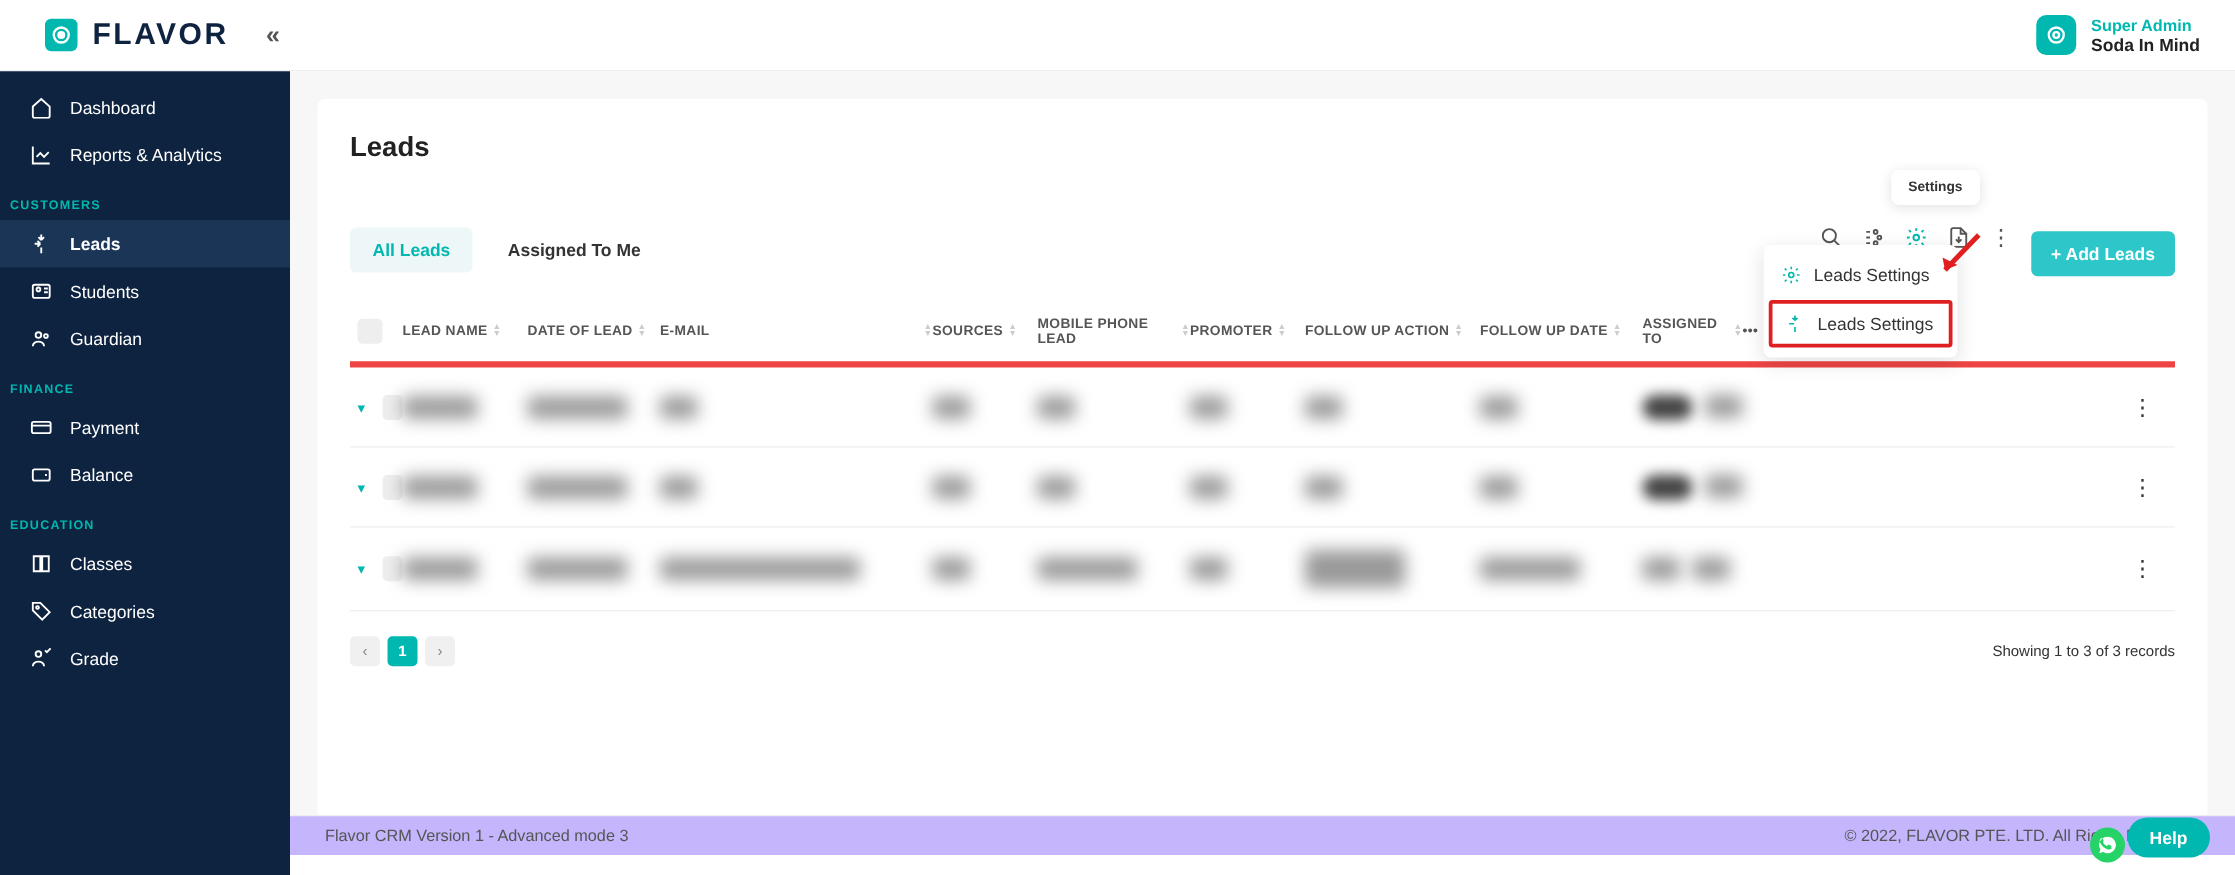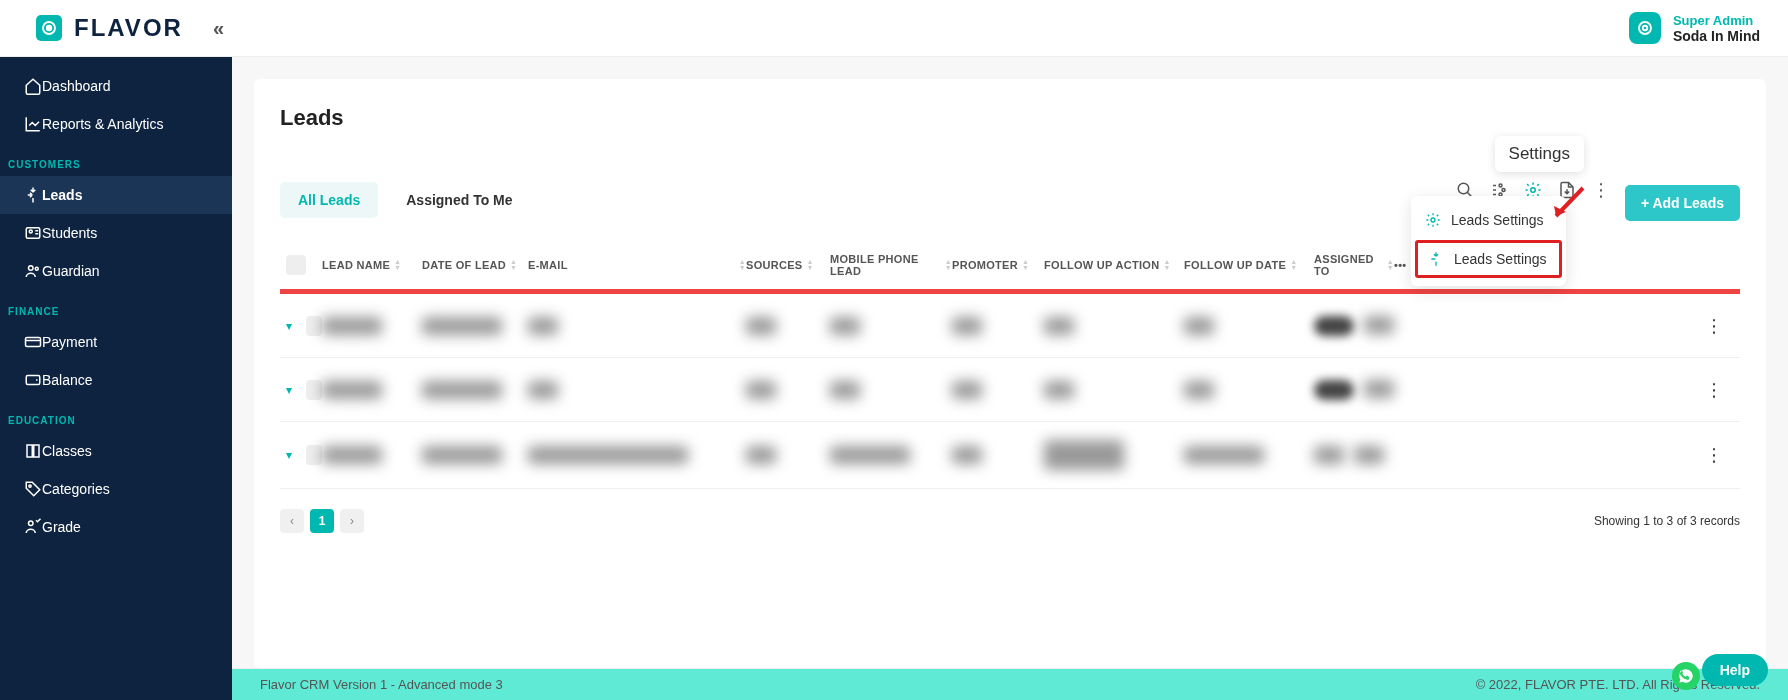--- a/index.html
+++ b/index.html
@@ -13,21 +13,21 @@
 .logo-text { font-size: 24px; font-weight: 800; letter-spacing: 2px; color: #0e2340; }
 .collapse-btn { font-size: 20px; color: #555; margin-left: 18px; cursor: pointer; font-weight: bold; }
 .user-area { display: flex; align-items: center; gap: 12px; justify-content: center; }
 .user-badge { width: 32px; height: 32px; background: #00b8b0; border-radius: 8px; display: flex; align-items: center; justify-content: center; }
 .user-info { text-align: left; }
 .user-role { color: #00b8b0; font-size: 13px; font-weight: 600; }
 .user-name { font-size: 14px; font-weight: 600; color: #222; }
 
 
 .sidebar { position: absolute; top: 57px; left: 0; width: 232px; bottom: 0; background: #0e2340; color: #fff; padding: 10px 0; overflow-y: auto; }
-.side-item { display: flex; align-items: center; padding: 10px 24px; font-size: 14px; cursor: pointer; }
+.side-item { display: flex; align-items: center; gap: 14px; padding: 10px 24px; font-size: 14px; cursor: pointer; }
 .side-item.active { background: #1a3556; color: #fff; font-weight: 600; }
 .side-item .icon { width: 18px; height: 18px; display: flex; align-items: center; justify-content: center; flex-shrink: 0; }
 .side-header { padding: 16px 8px 6px; font-size: 10px; font-weight: 700; letter-spacing: 1px; color: #00b8b0; }
 
 
 .main { position: absolute; top: 57px; left: 232px; right: 0; bottom: 32px; background: #f7f7f8; padding: 22px 22px 0; overflow: hidden; }
 .card { background: #fff; border-radius: 6px; padding: 26px 26px 20px; height: 100%; position: relative; }
 .page-title { font-size: 22px; font-weight: 700; color: #222; margin-bottom: 28px; }
 .tabs-row { display: flex; align-items: center; justify-content: space-between; margin-bottom: 20px; }
 .tabs { display: flex; gap: 10px; }
@@ -66,24 +66,24 @@
 .col-extra{width:34px;}
 
 
 .pagination-row { display: flex; align-items: center; justify-content: space-between; padding-top: 20px; }
 .pag { display: flex; gap: 6px; }
 .pag-btn { width: 24px; height: 24px; border-radius: 4px; display: flex; align-items: center; justify-content: center; font-size: 12px; cursor: pointer; background: #f0f0f0; color: #888; }
 .pag-btn.active { background: #00b8b0; color: #fff; font-weight: 600; }
 .records { font-size: 12px; color: #333; }
 
 
-.footer { position: absolute; bottom: 0; left: 232px; right: 0; height: 32px; background: #5eead4; display: flex; align-items: center; justify-content: space-between; padding: 0 28px; font-size: 13px; color: #555; border-top: 1px solid #eee; }
-
-
-.tooltip { position: absolute; top: 136px; right: 204px; background: #fff; padding: 8px 14px; border-radius: 6px; box-shadow: 0 2px 10px rgba(0,0,0,0.12); font-size: 17px; color: #333; z-index: 30; }
+.footer { position: absolute; bottom: 16px; left: 232px; right: 0; height: 32px; background: #c4b5fd; display: flex; align-items: center; justify-content: space-between; padding: 0 28px; font-size: 13px; color: #555; border-top: 1px solid #eee; }
+
+
+.tooltip { position: absolute; top: 136px; right: 204px; background: #fff; padding: 8px 14px; border-radius: 6px; box-shadow: 0 2px 10px rgba(0,0,0,0.12); font-size: 11px; color: #333; z-index: 30; font-weight: bold; }
 .dropdown { position: absolute; top: 196px; right: 222px; background: #fff; border-radius: 6px; box-shadow: 0 4px 16px rgba(0,0,0,0.12); z-index: 25; padding: 6px 0; width: 155px; }
 .dd-item { display: flex; align-items: center; gap: 10px; padding: 10px 14px; font-size: 14px; cursor: pointer; color: #333; }
 .dd-item.highlighted { border: 3px solid #e02020; border-radius: 3px; margin: 2px 4px; padding: 8px 10px; }
 .dd-icon { width: 16px; height: 16px; display: flex; align-items: center; justify-content: center; }
 
 
 .red-arrow { position: absolute; top: 186px; right: 200px; z-index: 40; }
 
 
 .help-btn { position: absolute; bottom: 14px; right: 20px; background: #00b8b0; color: #fff; padding: 8px 18px; border-radius: 20px; font-size: 14px; font-weight: 600; z-index: 50; cursor: pointer; }

